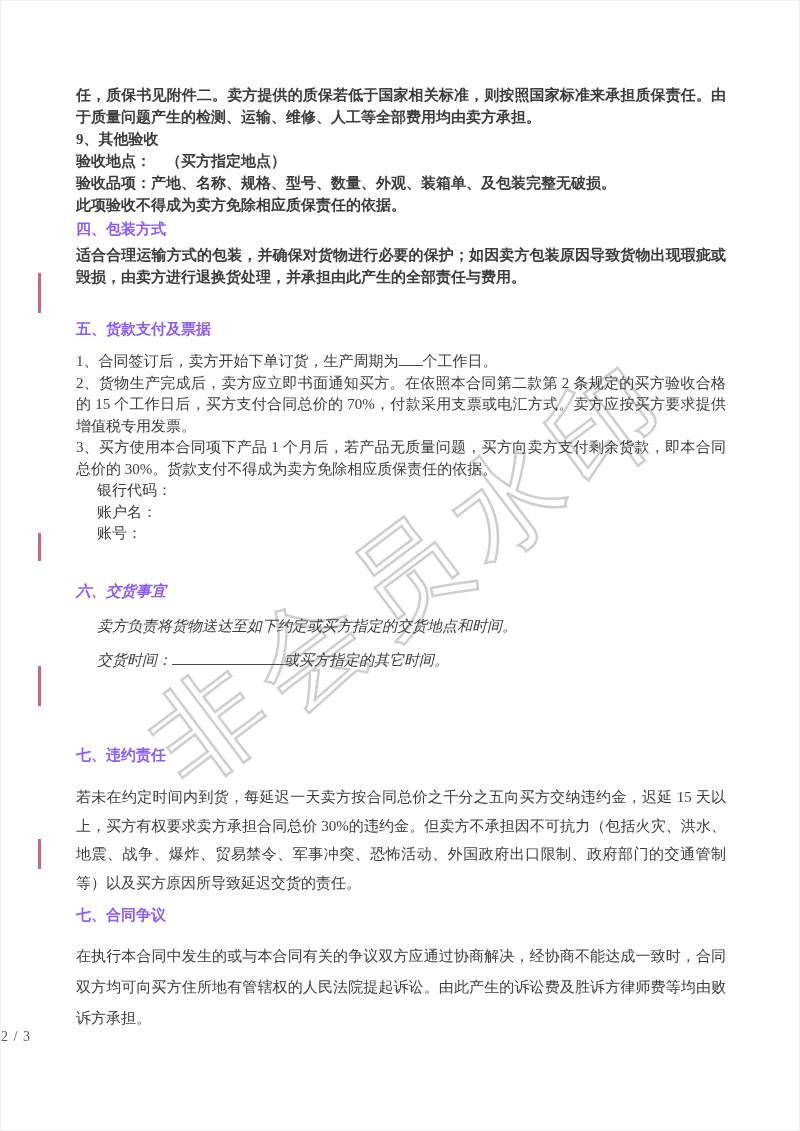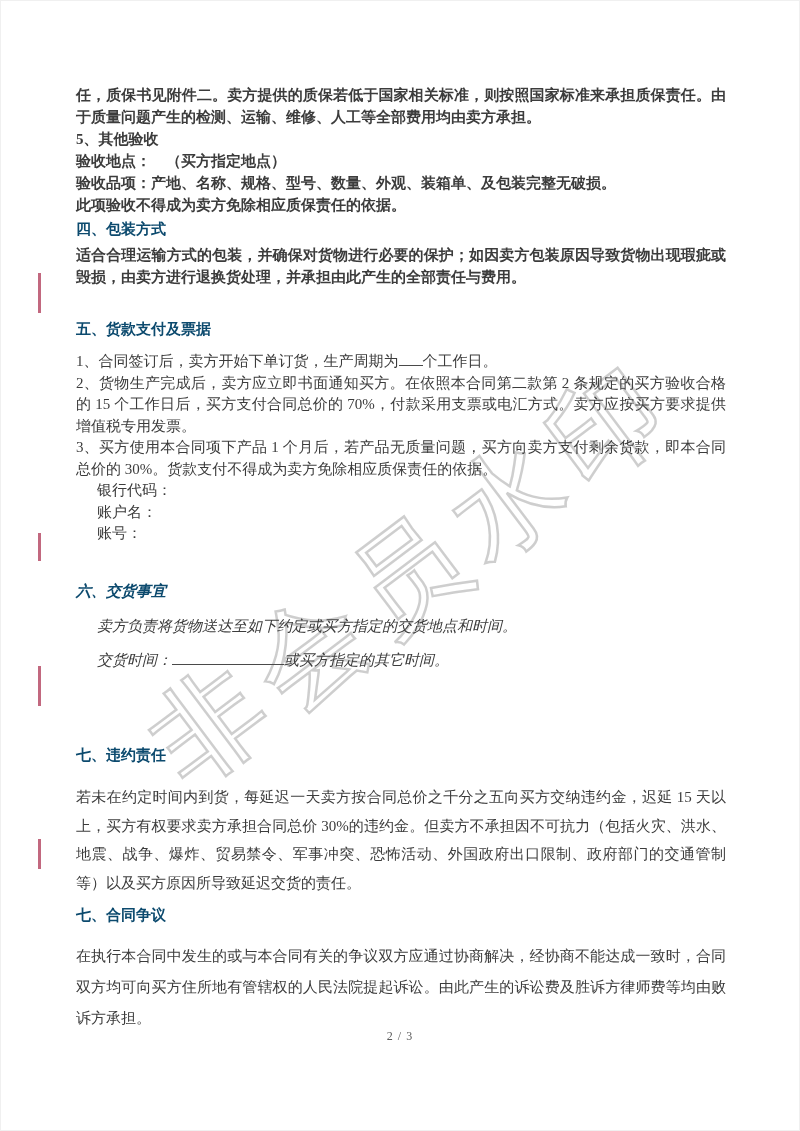--- a/index.html
+++ b/index.html
@@ -14,21 +14,21 @@
   .page {
     position: absolute; inset: 0;
     background: #ffffff;
     border: 1px solid #f0f0f0;
     box-sizing: border-box;
   }
   .block { position: absolute; left: 75px; width: 650px; }
   .block p { margin: 0; text-align: justify; }
   .line { text-align: left !important; }
   h3.sec {
-    margin: 0; font-size: 15px; font-weight: bold; color: #0c4a6e;
+    margin: 0; font-size: 15px; font-weight: bold; color: #8b5cf6;
     line-height: 24px;
   }
 
   
   #block-top { top: 83px; }
   #block-top p { line-height: 22px; font-weight: bold; }
   #block-top h3 { line-height: 27.5px; }
 
   
   #block-payment { top: 316px; }
@@ -83,39 +83,39 @@
     opacity: 0.8;
     pointer-events: none;
     user-select: none;
   }
   @supports not (-webkit-text-stroke: 1px black) {
     .watermark { color: #d6d6d6; }
   }
 
   .footer {
     position: absolute; left: 0; top: 1028px; width: 100%;
-    text-align: center; font-size: 12px; color: #5a5a5a;
+    text-align: left; font-size: 14px; color: #5a5a5a;
     letter-spacing: 1px;
   }
 </style>
 </head>
 <body>
 
 <div class="page">
 
   <div class="watermark">非会员水印</div>
 
   <div class="rev-bar" id="rev-1"></div>
   <div class="rev-bar" id="rev-2"></div>
   <div class="rev-bar" id="rev-3"></div>
   <div class="rev-bar" id="rev-4"></div>
 
   <div class="block" id="block-top">
     <p>任，质保书见附件二。卖方提供的质保若低于国家相关标准，则按照国家标准来承担质保责任。由于质量问题产生的检测、运输、维修、人工等全部费用均由卖方承担。</p>
-    <p class="line">5、其他验收</p>
+    <p class="line">9、其他验收</p>
     <p class="line">验收地点：　（买方指定地点）</p>
     <p class="line">验收品项：产地、名称、规格、型号、数量、外观、装箱单、及包装完整无破损。</p>
     <p class="line">此项验收不得成为卖方免除相应质保责任的依据。</p>
     <h3 class="sec">四、包装方式</h3>
     <p>适合合理运输方式的包装，并确保对货物进行必要的保护；如因卖方包装原因导致货物出现瑕疵或毁损，由卖方进行退换货处理，并承担由此产生的全部责任与费用。</p>
   </div>
 
   <div class="block" id="block-payment">
     <h3 class="sec">五、货款支付及票据</h3>
     <p class="line"><span>1、合同签订后，卖方开始下单订货，生产周期为</span><span class="blank small"></span><span>个工作日。</span></p>

